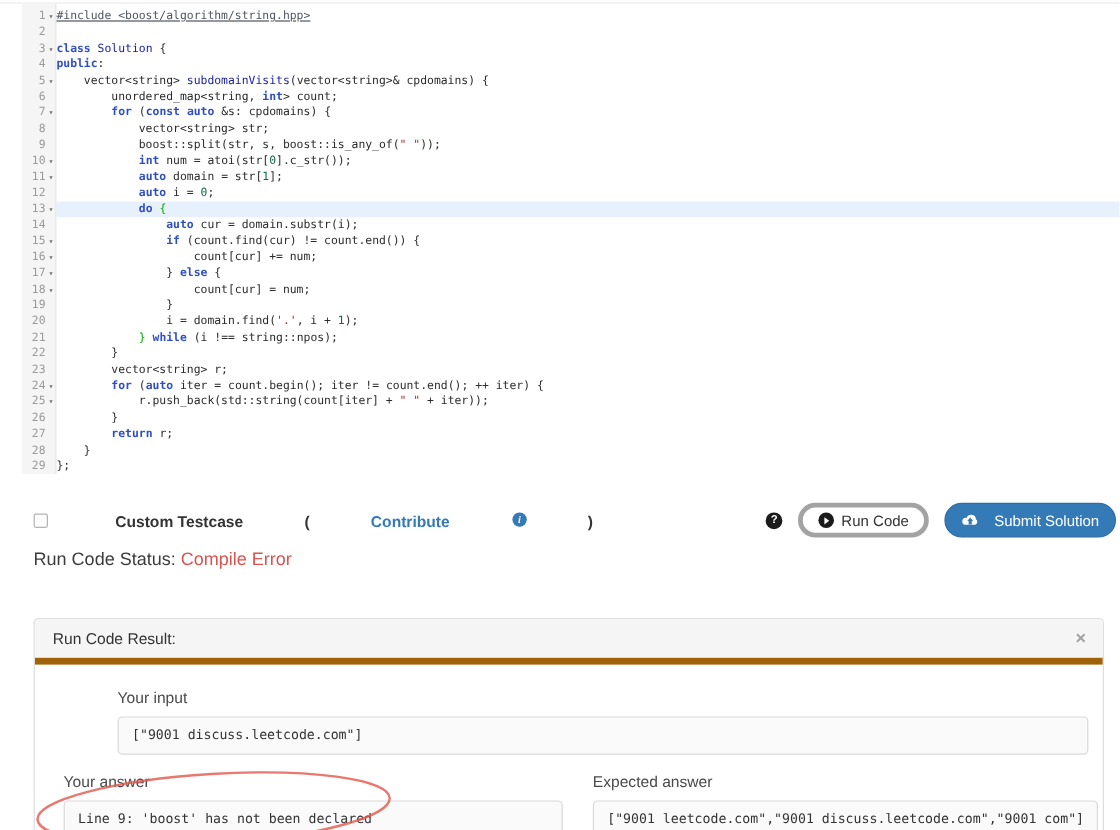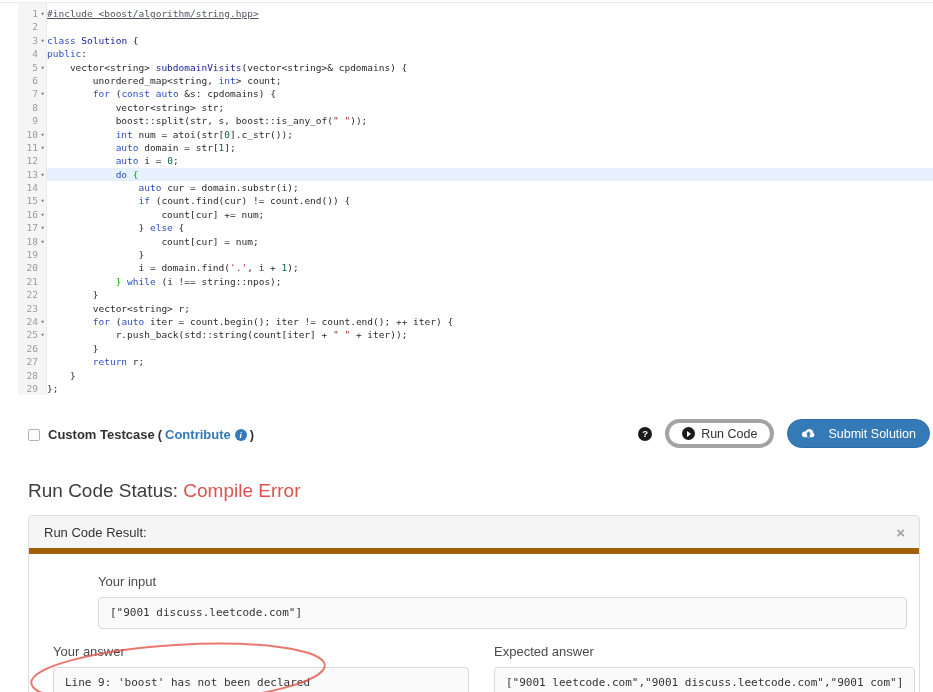--- a/index.html
+++ b/index.html
@@ -19,30 +19,30 @@
     background:#f5f5f5; border-right:1px solid #e8e8e8;
   }
   .cm-line {
     position:relative; display:flex; height:13.4px; line-height:13.4px;
     font-family:"DejaVu Sans Mono", monospace; font-size:9.5px;
   }
   .ln { width:38px; text-align:right; color:#9b9b9b; }
   .fold { width:9px; text-align:center; color:#777; font-size:7px; line-height:14px; }
   .code { flex:1; white-space:pre; color:#2b2b2b; }
   .code.active { background:#e7f1fd; }
-  .tk-k { color:#2f4fc0; }        
+  .tk-k { color:#2f4fc0;font-weight:bold; }        
   .tk-d { color:#161d9d; }        
   .tk-s { color:#a22b22; }        
   .tk-n { color:#116644; }        
   .tk-m { color:#4f5560;text-decoration:underline; }        
   .tk-b { color:#00aa00; }        
   .tk-p { color:#2b2b2b; }
 
   
-  .testcase-bar { position:absolute; left:28px; top:427px; display:flex; align-items:center; font-size:13px; }
+  .testcase-bar { position:absolute; left:28px; top:427px; display:flex; font-size:13px;gap:48px; }
   .checkbox {
     width:12px; height:12px; background:#fdfdfd; border:1px solid #b3b3b3;
     border-radius:2px; margin-right:8px; margin-top:1px;
   }
   .tc-label { font-weight:bold; color:#333; }
   .paren { font-weight:bold; color:#333; margin:0 3px; }
   .contribute { color:#337ab7; font-weight:bold; cursor:pointer; }
   .info-icon {
     display:inline-flex; align-items:center; justify-content:center;
     width:12px; height:12px; border-radius:50%; background:#337ab7;
@@ -61,21 +61,21 @@
   }
   .btn-run { background:#fff; border:4px solid #a3a3a3; color:#333; }
   .play-icon { position:relative; width:13px; height:13px; border-radius:50%; background:#1b1b1b; }
   .play-icon::after {
     content:""; position:absolute; left:5px; top:3.5px;
     border-left:4px solid #fff; border-top:3px solid transparent; border-bottom:3px solid transparent;
   }
   .btn-submit { background:#337ab7; border:1px solid #2e6da4; color:#fff;gap:12px; }
 
   
-  .status-line { position:absolute; left:28px; top:480px; font-size:19px; color:#3c3c3c; }
+  .status-line { position:absolute; left:28px; top:458px; font-size:15px; color:#3c3c3c; }
   .status-error { color:#d9534f; }
 
   
   .panel {
     position:absolute; left:28px; top:515px; width:892px; height:420px;
     border:1px solid #ddd; border-radius:4px; background:#fff;
   }
   .panel-header {
     position:relative; height:38px; background:#f5f5f5; border-bottom:6px solid #a16207;
     border-radius:4px 4px 0 0; display:flex; align-items:center;

